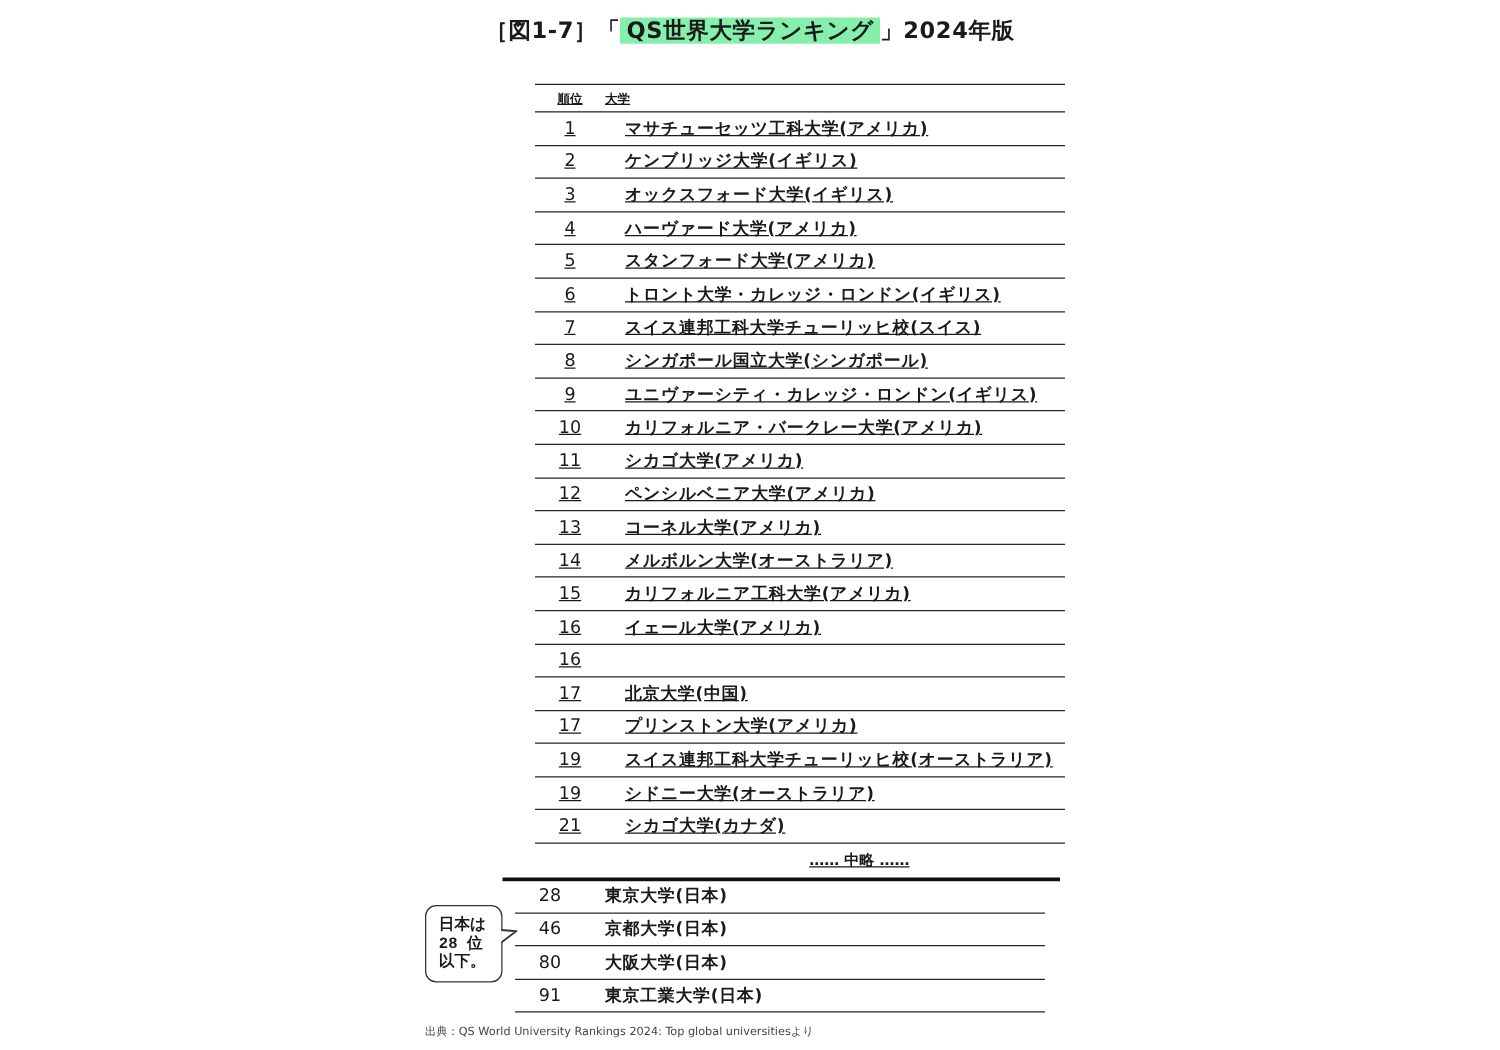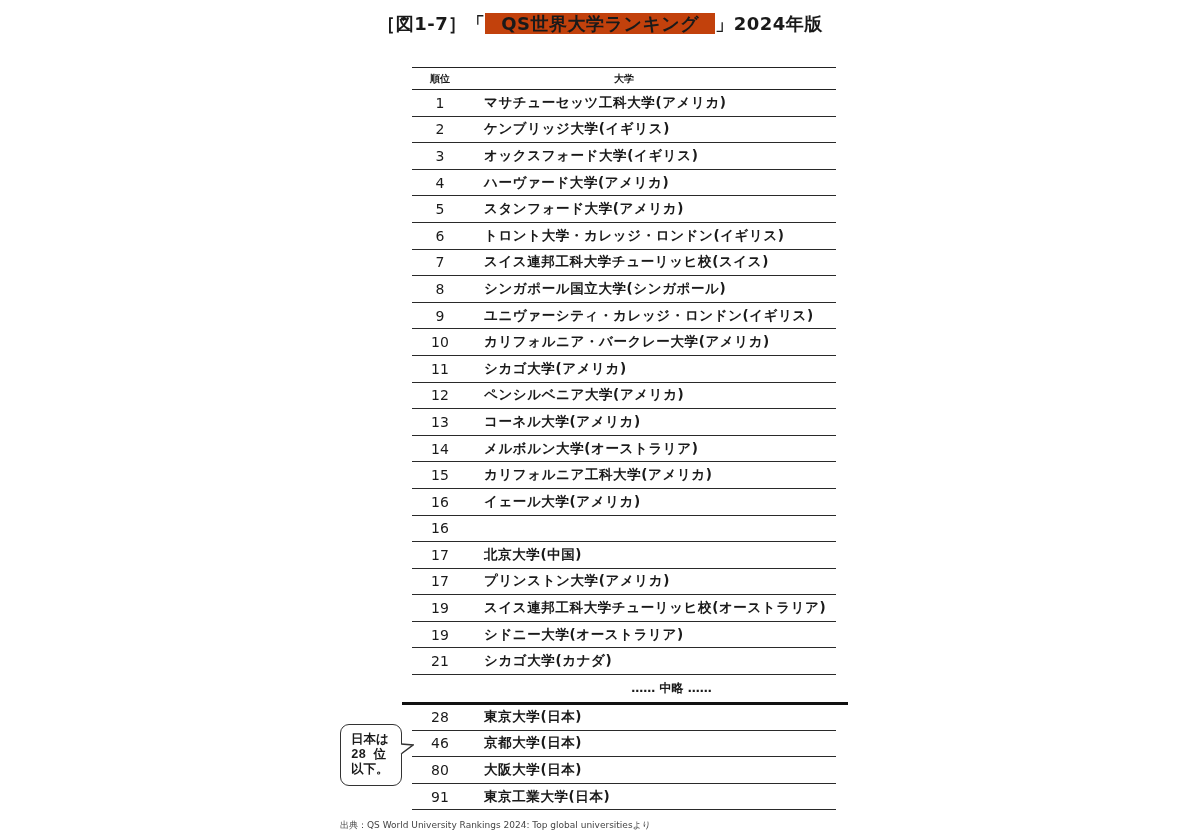--- a/index.html
+++ b/index.html
@@ -1,25 +1,25 @@
 <!DOCTYPE html>
 <html><head>
 <meta charset="utf-8">
 <style>
   html, body { margin:0; padding:0; background:#ffffff; }
   body { width:1200px; height:840px; position:relative; overflow:hidden;
          font-family:"DejaVu Sans", "Liberation Sans", sans-serif; color:#1a1a1a; }
   .title { position:absolute; left:0; width:1200px; top:12px; text-align:center;
            font-size:18px; font-weight:bold; letter-spacing:0.5px; }
-  .title .hl { background:#c2410c; padding:0 16px; }
-  .table { position:absolute; left:412px; top:67px; width:424px; }
+  .title .hl { background:#86efac; padding:0 5px; }
+  .table { position:absolute; left:428px; top:67px; width:424px;text-decoration:underline; }
   .hdr { display:flex; height:21px; border-top:1px solid #222; border-bottom:1.5px solid #222;
          align-items:center; font-size:10px; font-weight:bold; }
   .hdr .c-rank { width:56px; text-align:center; }
-  .hdr .c-name { flex:1; text-align:center; padding-right:56px; }
+  .hdr .c-name { flex:1; text-align:left; padding-right:56px; }
   .row { display:flex; height:26.6px; align-items:center; border-bottom:1.5px solid #2a2a2a;
          box-sizing:border-box; font-size:13.5px; font-weight:bold; }
   .row .rank { width:56px; text-align:center; font-weight:normal; font-size:14px; }
   .row .name { flex:1; padding-left:16px; letter-spacing:0.6px; white-space:nowrap; }
   .omit { height:26px; display:flex; align-items:center; justify-content:center;
           font-size:12px; font-weight:bold; padding-left:95px; box-sizing:border-box;text-align:center; }
   .thick { position:absolute; left:402px; width:446px; height:2.5px; background:#111; top:702px; }
   .table2 { position:absolute; left:412px; top:704px; width:424px; }
   .callout { position:absolute; left:340px; top:724px; width:62px; height:62px;
              border:1.5px solid #333; border-radius:9px; background:#fff; box-sizing:border-box;

